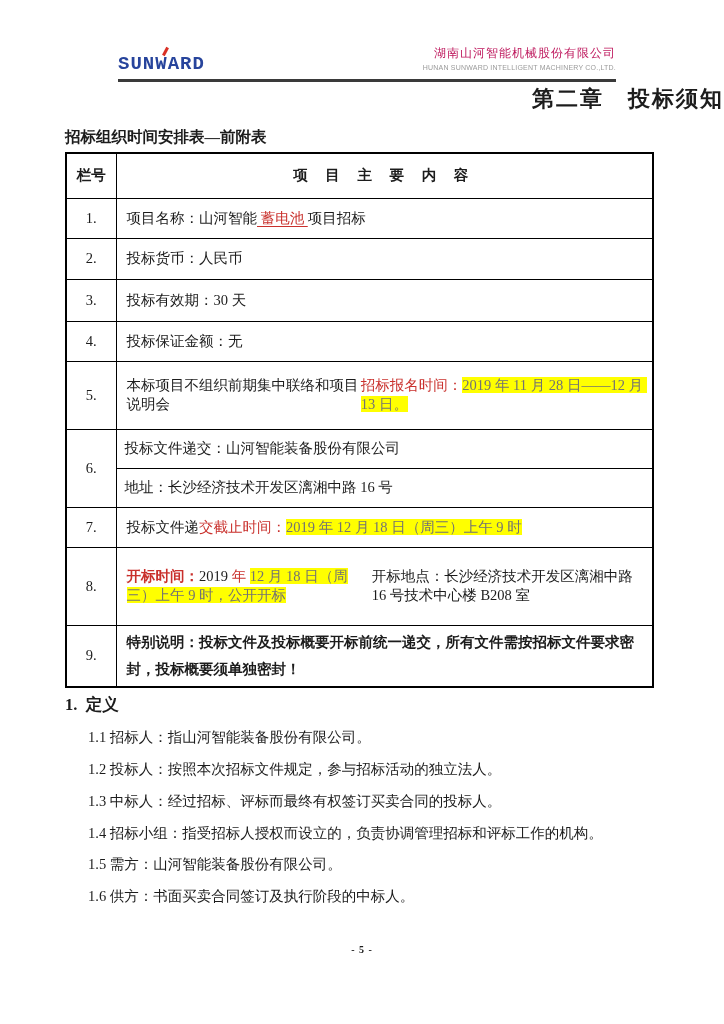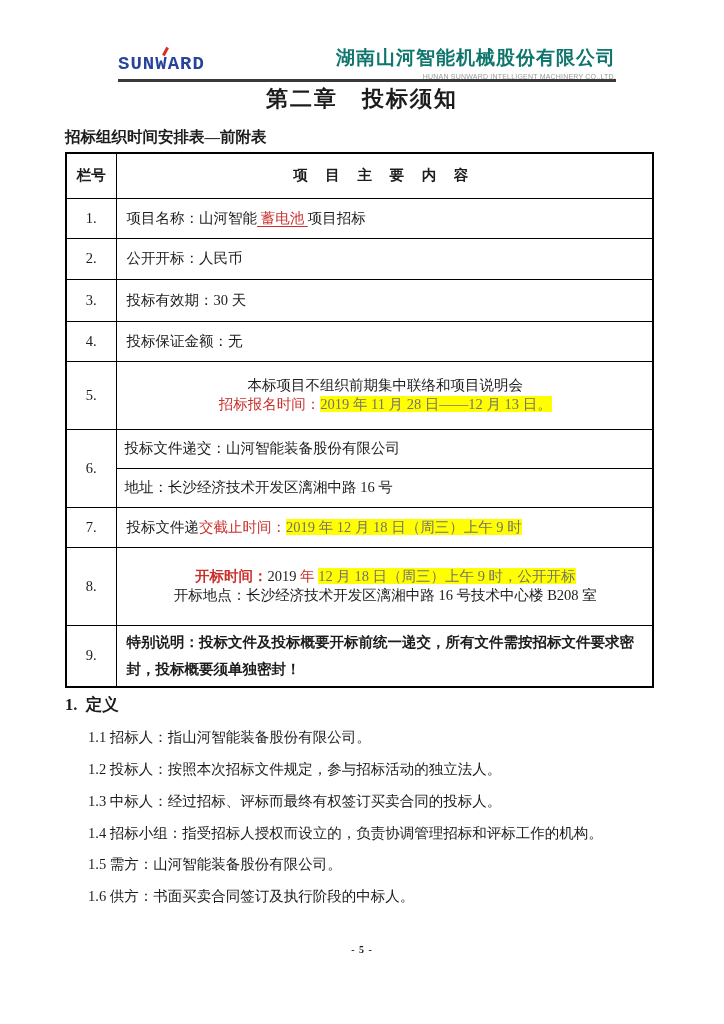--- a/index.html
+++ b/index.html
@@ -7,43 +7,43 @@
         font-family:"Liberation Serif","DejaVu Serif",serif;color:#1c1c1c;}
 
   
   .logo{position:absolute;left:118px;top:53px;font-family:Liberation Mono, monospace;
         font-weight:800;font-size:19px;letter-spacing:1px;color:#27449c;}
   .lw{position:relative;display:inline-block;}
   .accent{position:absolute;top:-6px;right:1px;width:3px;height:9px;background:#d93025;
           transform:rotate(28deg);display:inline-block;}
   .company{position:absolute;right:108px;top:45px;text-align:right;
            font-family:"Liberation Sans","DejaVu Sans",sans-serif;}
-  .company-cn{font-size:19px;font-weight:700;color:#0f766e;letter-spacing:1px;}
+  .company-cn{font-size:12px;font-weight:400;color:#be185d;letter-spacing:1px;}
   .company-en{font-size:7px;color:#9a9a9a;letter-spacing:0.2px;margin-top:2px;}
   .header-rule{position:absolute;left:118px;top:79px;width:498px;height:3px;background:#3a3a3a;}
 
-  .page-title{position:absolute;top:84px;left:0;width:100%;text-align:center;
+  .page-title{position:absolute;top:84px;left:0;width:100%;text-align:right;
               font-size:22px;font-weight:700;letter-spacing:2px;}
   .table-heading{position:absolute;top:127px;left:65px;font-size:15.5px;font-weight:700;}
 
   
   table.schedule{position:absolute;top:152px;left:65px;width:589px;border-collapse:collapse;
                  table-layout:fixed;border:2px solid #000;}
   .schedule th,.schedule td{border:1px solid #000;vertical-align:middle;}
   .schedule th{font-size:14.5px;font-weight:700;}
   .col-no{width:50px;}
   .th-content{letter-spacing:7px;text-align:center;}
   td.no{text-align:center;font-size:14.5px;}
   td.cell{padding-left:10px;padding-right:8px;font-size:14.5px;}
   td.cell span{white-space:pre-wrap;}
   .stackcell{padding:0 !important;}
   .subrow{height:38px;display:flex;align-items:center;padding-left:8px;}
   .subrow.divided{border-top:1px solid #000;}
-  .twolines{display:flex;flex-direction:column;justify-content:space-evenly;
-            align-items:center;height:100%;}
+  .twolines{display:flex;flex-direction:row;justify-content:space-evenly;
+            align-items:flex-end;height:100%;}
   .red{color:#c9302c;}
   .mark{background:#ffff00;color:#737373;}
   .u-red{color:#c9302c;text-decoration:underline;text-underline-offset:3px;white-space:pre;}
   .b{font-weight:700;}
   .special{font-weight:700;font-size:15px;line-height:1.85;}
 
   
   .definitions{position:absolute;top:694px;left:65px;width:594px;}
   .definitions h3{font-size:16.5px;font-weight:700;margin:0 0 12px 0;white-space:pre;}
   .definitions p{margin:0 0 13px 23px;font-size:14.5px;line-height:1.3;}
@@ -83,21 +83,21 @@
       <tr style="height:40px;">
         <td class="no">1.</td>
         <td class="cell">
           <span>项目名称：山河智能</span><span class="u-red"> 蓄电池 </span><span>项目招标</span>
         </td>
       </tr>
 
       <tr style="height:41px;">
         <td class="no">2.</td>
         <td class="cell">
-          <span>公开开标：人民币</span>
+          <span>投标货币：人民币</span>
         </td>
       </tr>
 
       <tr style="height:42px;">
         <td class="no">3.</td>
         <td class="cell">
           <span>投标有效期：30 天</span>
         </td>
       </tr>
 

